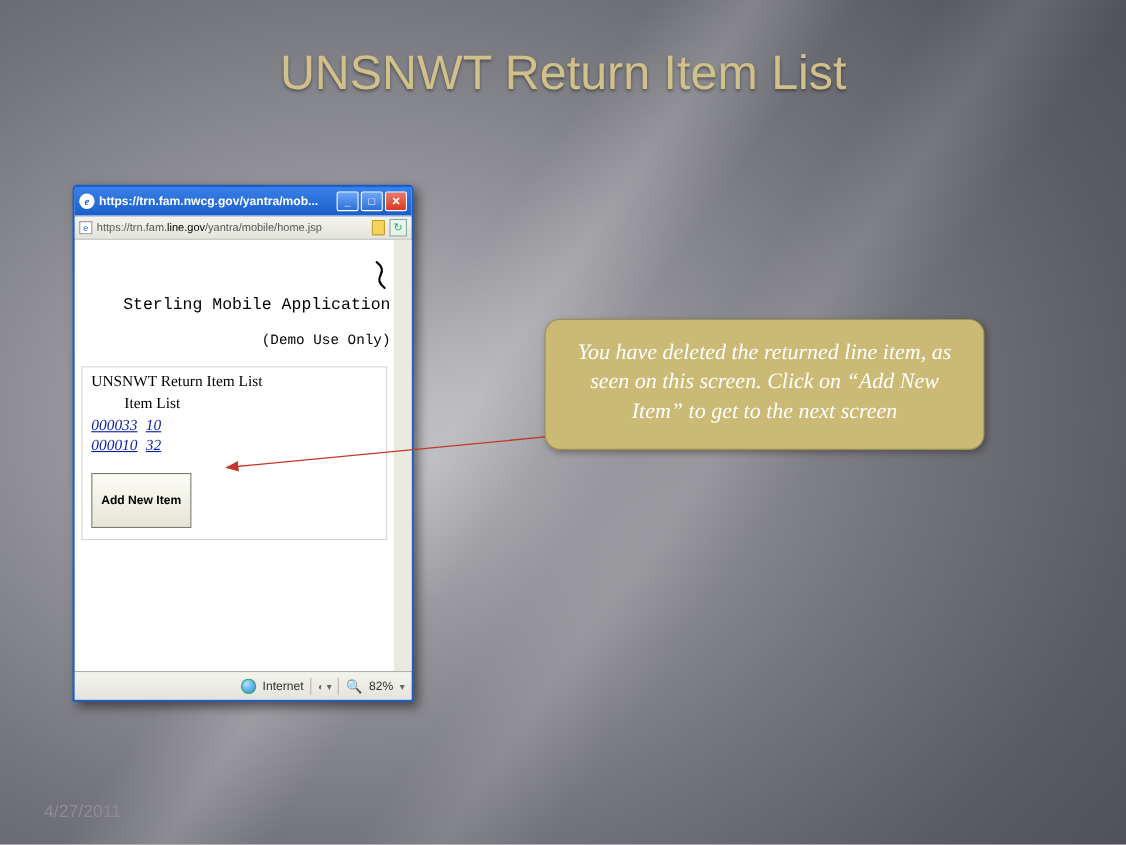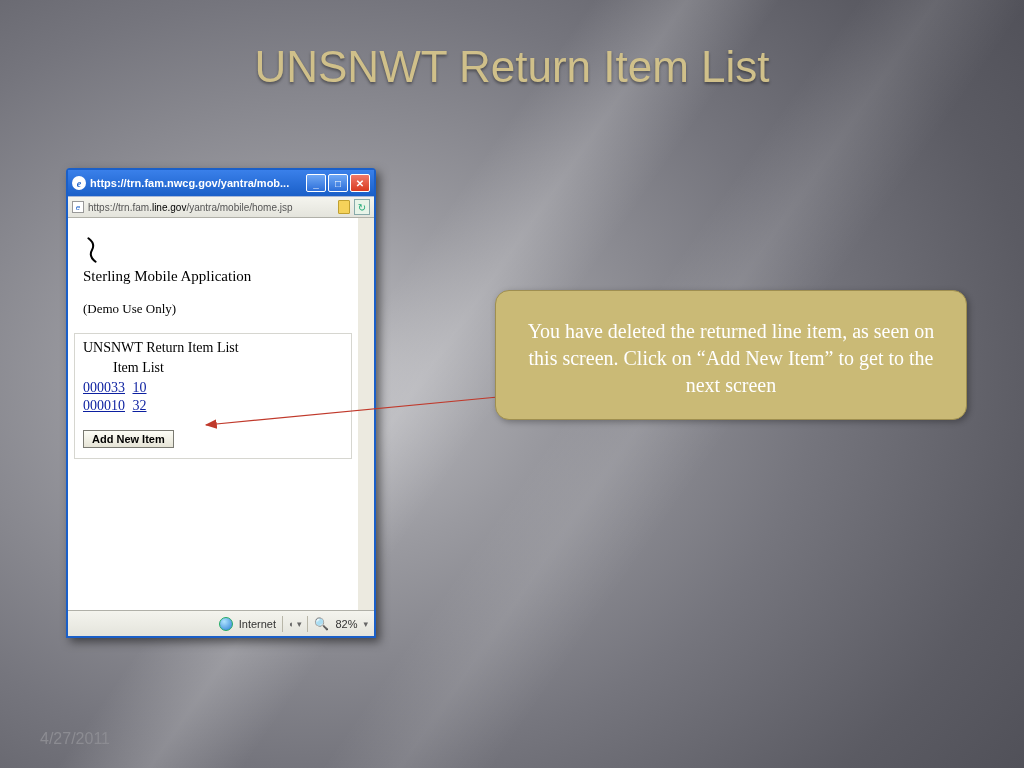--- a/index.html
+++ b/index.html
@@ -60,54 +60,55 @@
   .addrbar .refresh { width:16px; height:16px; border:1px solid #8aa; background:#e8f4e8; color:#2a7; display:flex;align-items:center;justify-content:center; font-size:10px;}
 
   .browser-content {
     flex:1; background:#fff; position:relative; overflow:hidden;
     border-right:16px solid #eceae0;
   }
   .scroll-btn { position:absolute; right:-16px; width:16px; height:16px; background:linear-gradient(#fdfdf8,#d8d6c8); border:1px solid #b8b6a8; display:flex;align-items:center;justify-content:center; font-size:8px; color:#666;}
   .scroll-btn.up { top:0; }
   .scroll-btn.down { bottom:0; }
 
-  .app-header { text-align:left; padding:18px 15px 12px; font-family:Liberation Serif, serif; }
+  .app-header { text-align:right; padding:18px 3px 12px; font-family:Liberation Mono, monospace; }
   .app-logo { display:inline-block; width:18px; height:28px; margin-bottom:2px; }
   .app-logo svg { width:100%; height:100%; }
   .app-title { font-size:15px; color:#000; }
   .app-sub { font-size:13px; color:#000; margin-top:16px; }
 
   .panel { margin:4px 6px; border:1px solid #d6d6d0; padding:6px 8px 10px; font-family:"Times New Roman",serif; font-size:14px; color:#000; }
   .panel-title { margin-bottom:4px; }
   .panel-sub { margin-bottom:4px;margin-left:30px; }
-  .item-row { margin:2px 0; }
+  .item-row { margin:2px 0;font-style:italic; }
   .item-row a { color:#0b1fa0; text-decoration:underline; cursor:pointer; }
   .item-row .qty { margin-left:4px; }
   .add-btn { margin-top:14px; font-family:Tahoma,sans-serif; font-size:11px; font-weight:bold;
-    background:linear-gradient(#fdfdf6,#e6e4d6); border:1px solid #7a7a72; padding:2px 8px; cursor:pointer; }
+    background:linear-gradient(#fdfdf6,#e6e4d6); border:1px solid #7a7a72; padding:18px 8px; cursor:pointer; }
 
   .statusbar {
     height:26px; background:linear-gradient(#f4f4ee,#e4e4dc);
     border-top:1px solid #b0b0a8; display:flex; align-items:center;
     font-size:11px; color:#333; padding:0 6px; gap:6px;
   }
   .statusbar .spacer { flex:1; }
   .statusbar .globe { width:14px; height:14px; border-radius:50%; background:radial-gradient(circle at 35% 30%, #aee3ff, #2a7fd4); border:1px solid #2a6; }
   .statusbar .zone { }
   .statusbar .sep { width:1px; height:16px; background:#b8b6a8; }
   .statusbar .dd { font-size:9px; color:#666; }
   .statusbar .zoom-icon { font-size:12px; }
 
   
   .callout {
-    position:absolute; left:495px; top:290px; width:472px;
+    position:absolute; left:495px; top:290px; width:400px;
     background:#caba76; border:1px solid #9f8f50; border-radius:14px;
-    padding:27px 22px 20px; color:#fff; font-family:"Candara","Segoe UI",serif;
+    padding:16px 22px 20px; color:#fff; font-family:"Candara","Segoe UI",serif;
     font-size:20px; text-align:center; line-height:1.35;
     box-shadow: 2px 2px 6px rgba(0,0,0,0.3);
+    font-style: italic;
   }
 
   
   .arrow { position:absolute; left:200px; top:395px; width:300px; height:40px; pointer-events:none; }
 </style>
 </head>
 <body>
 
 <div class="slide">
 

